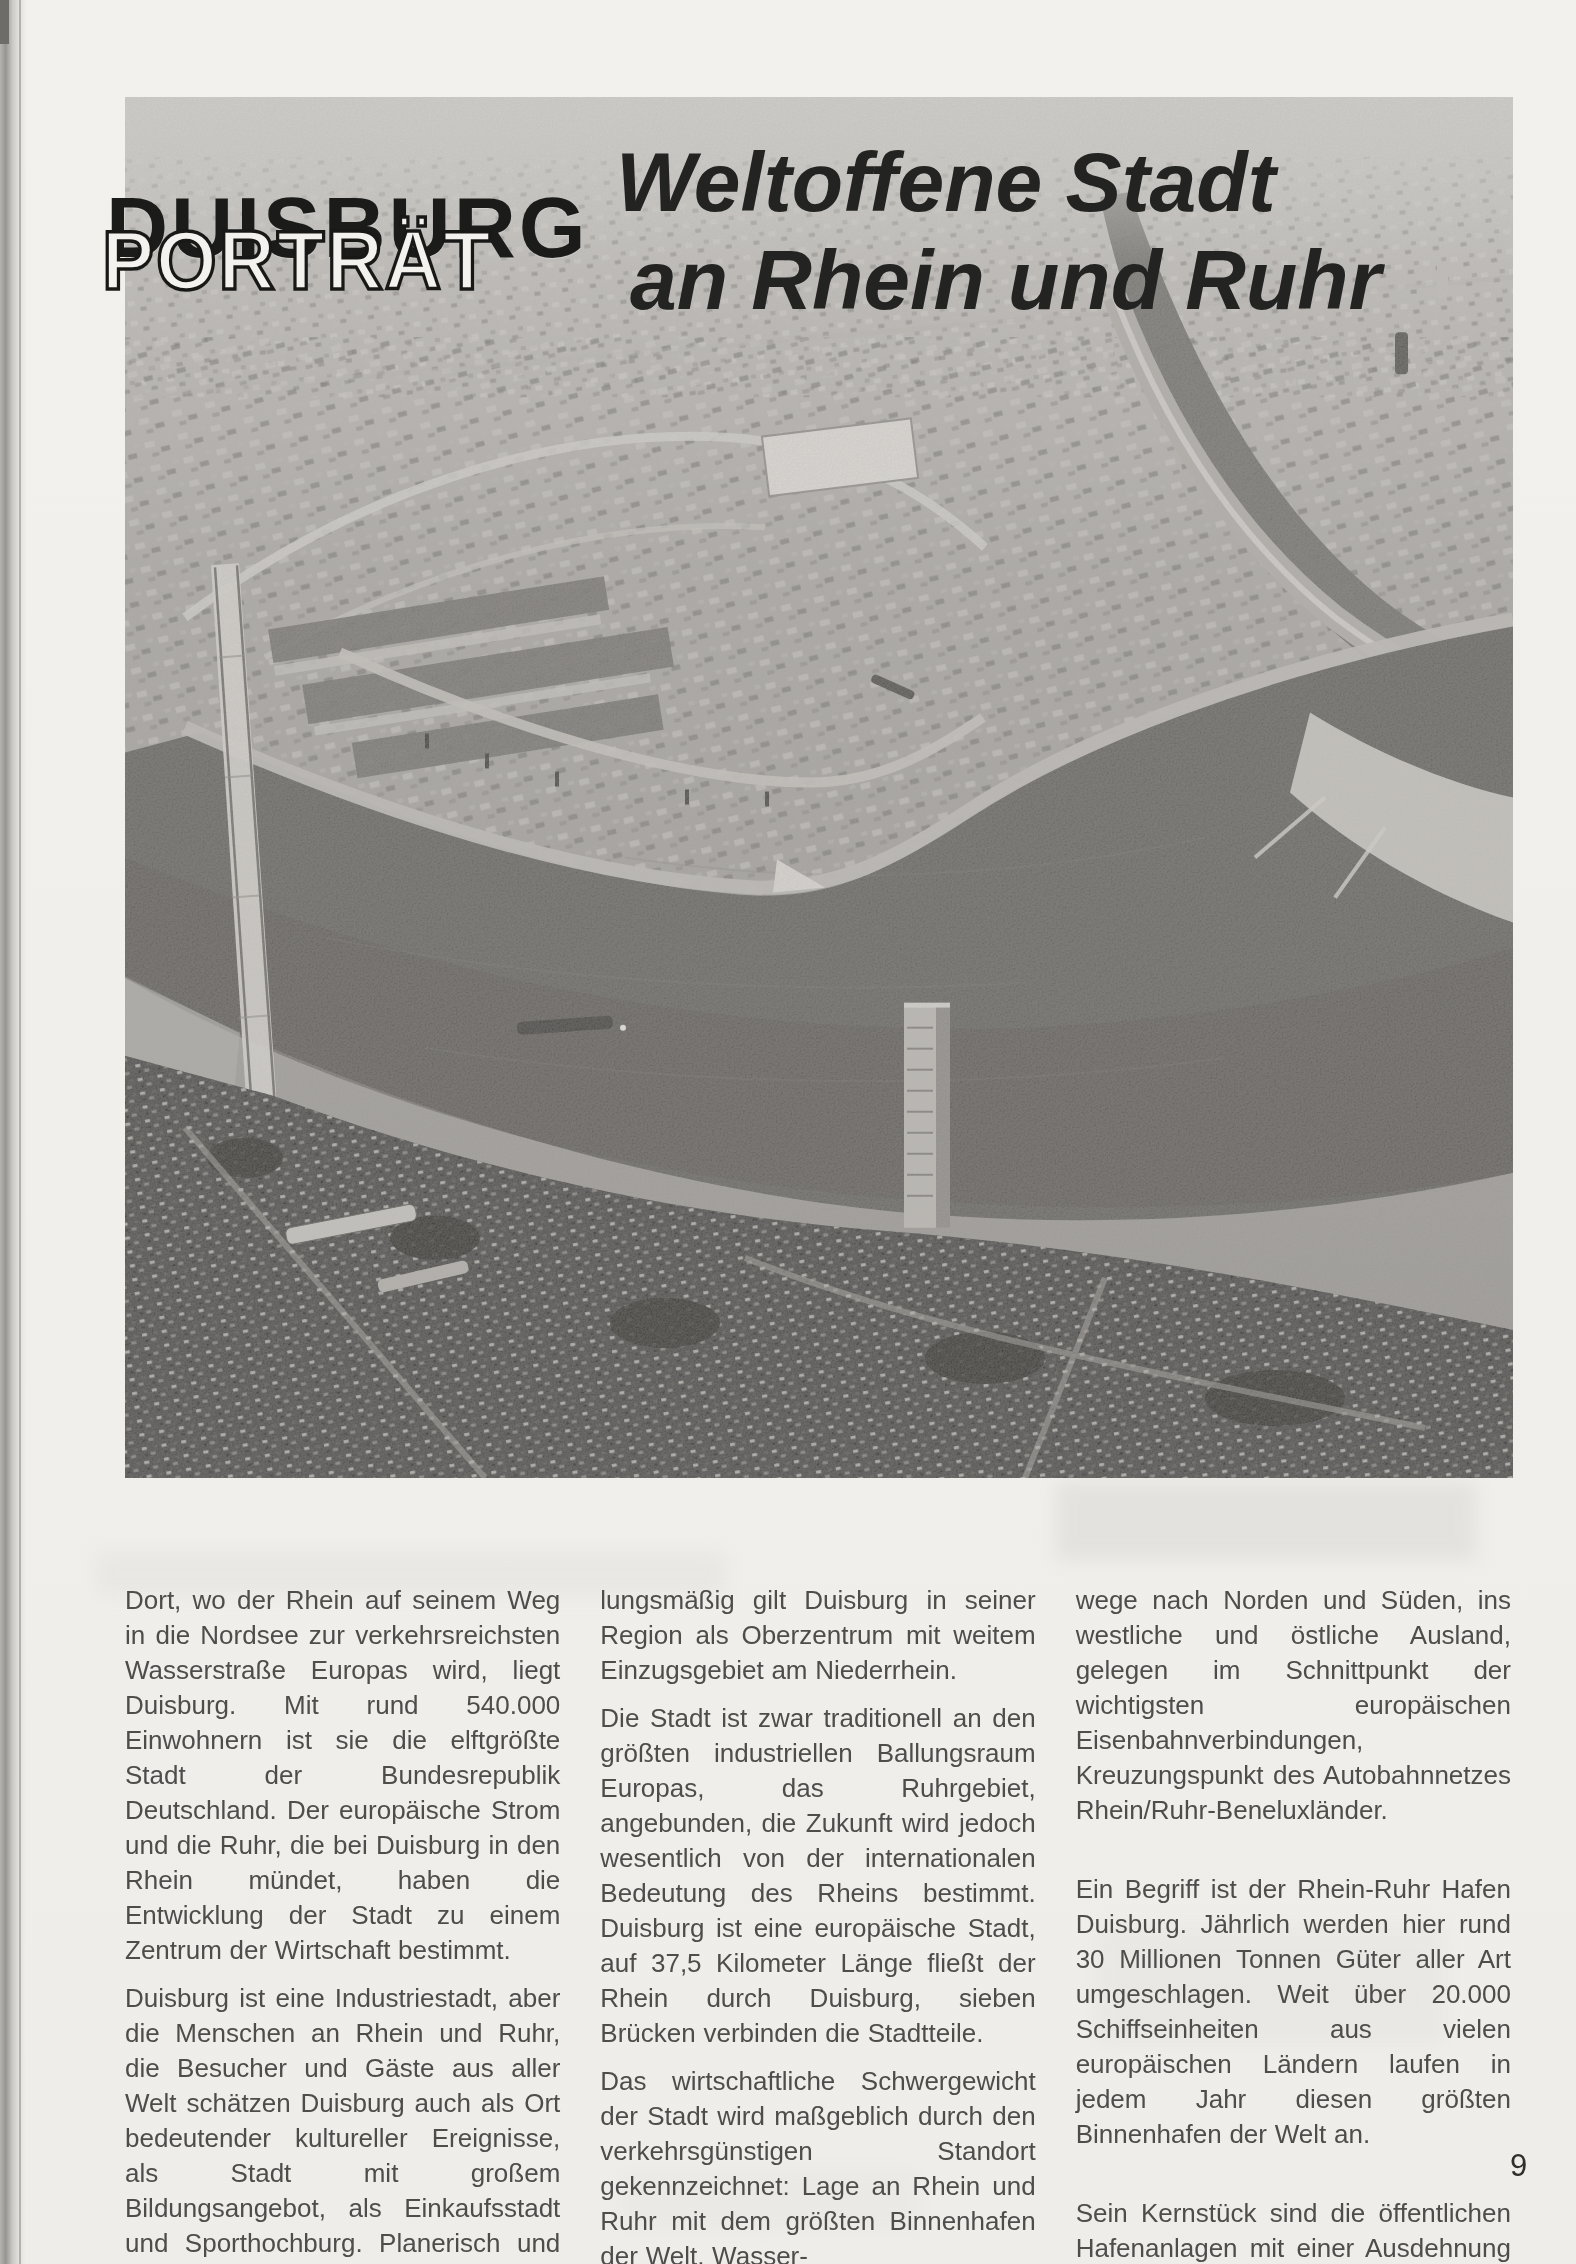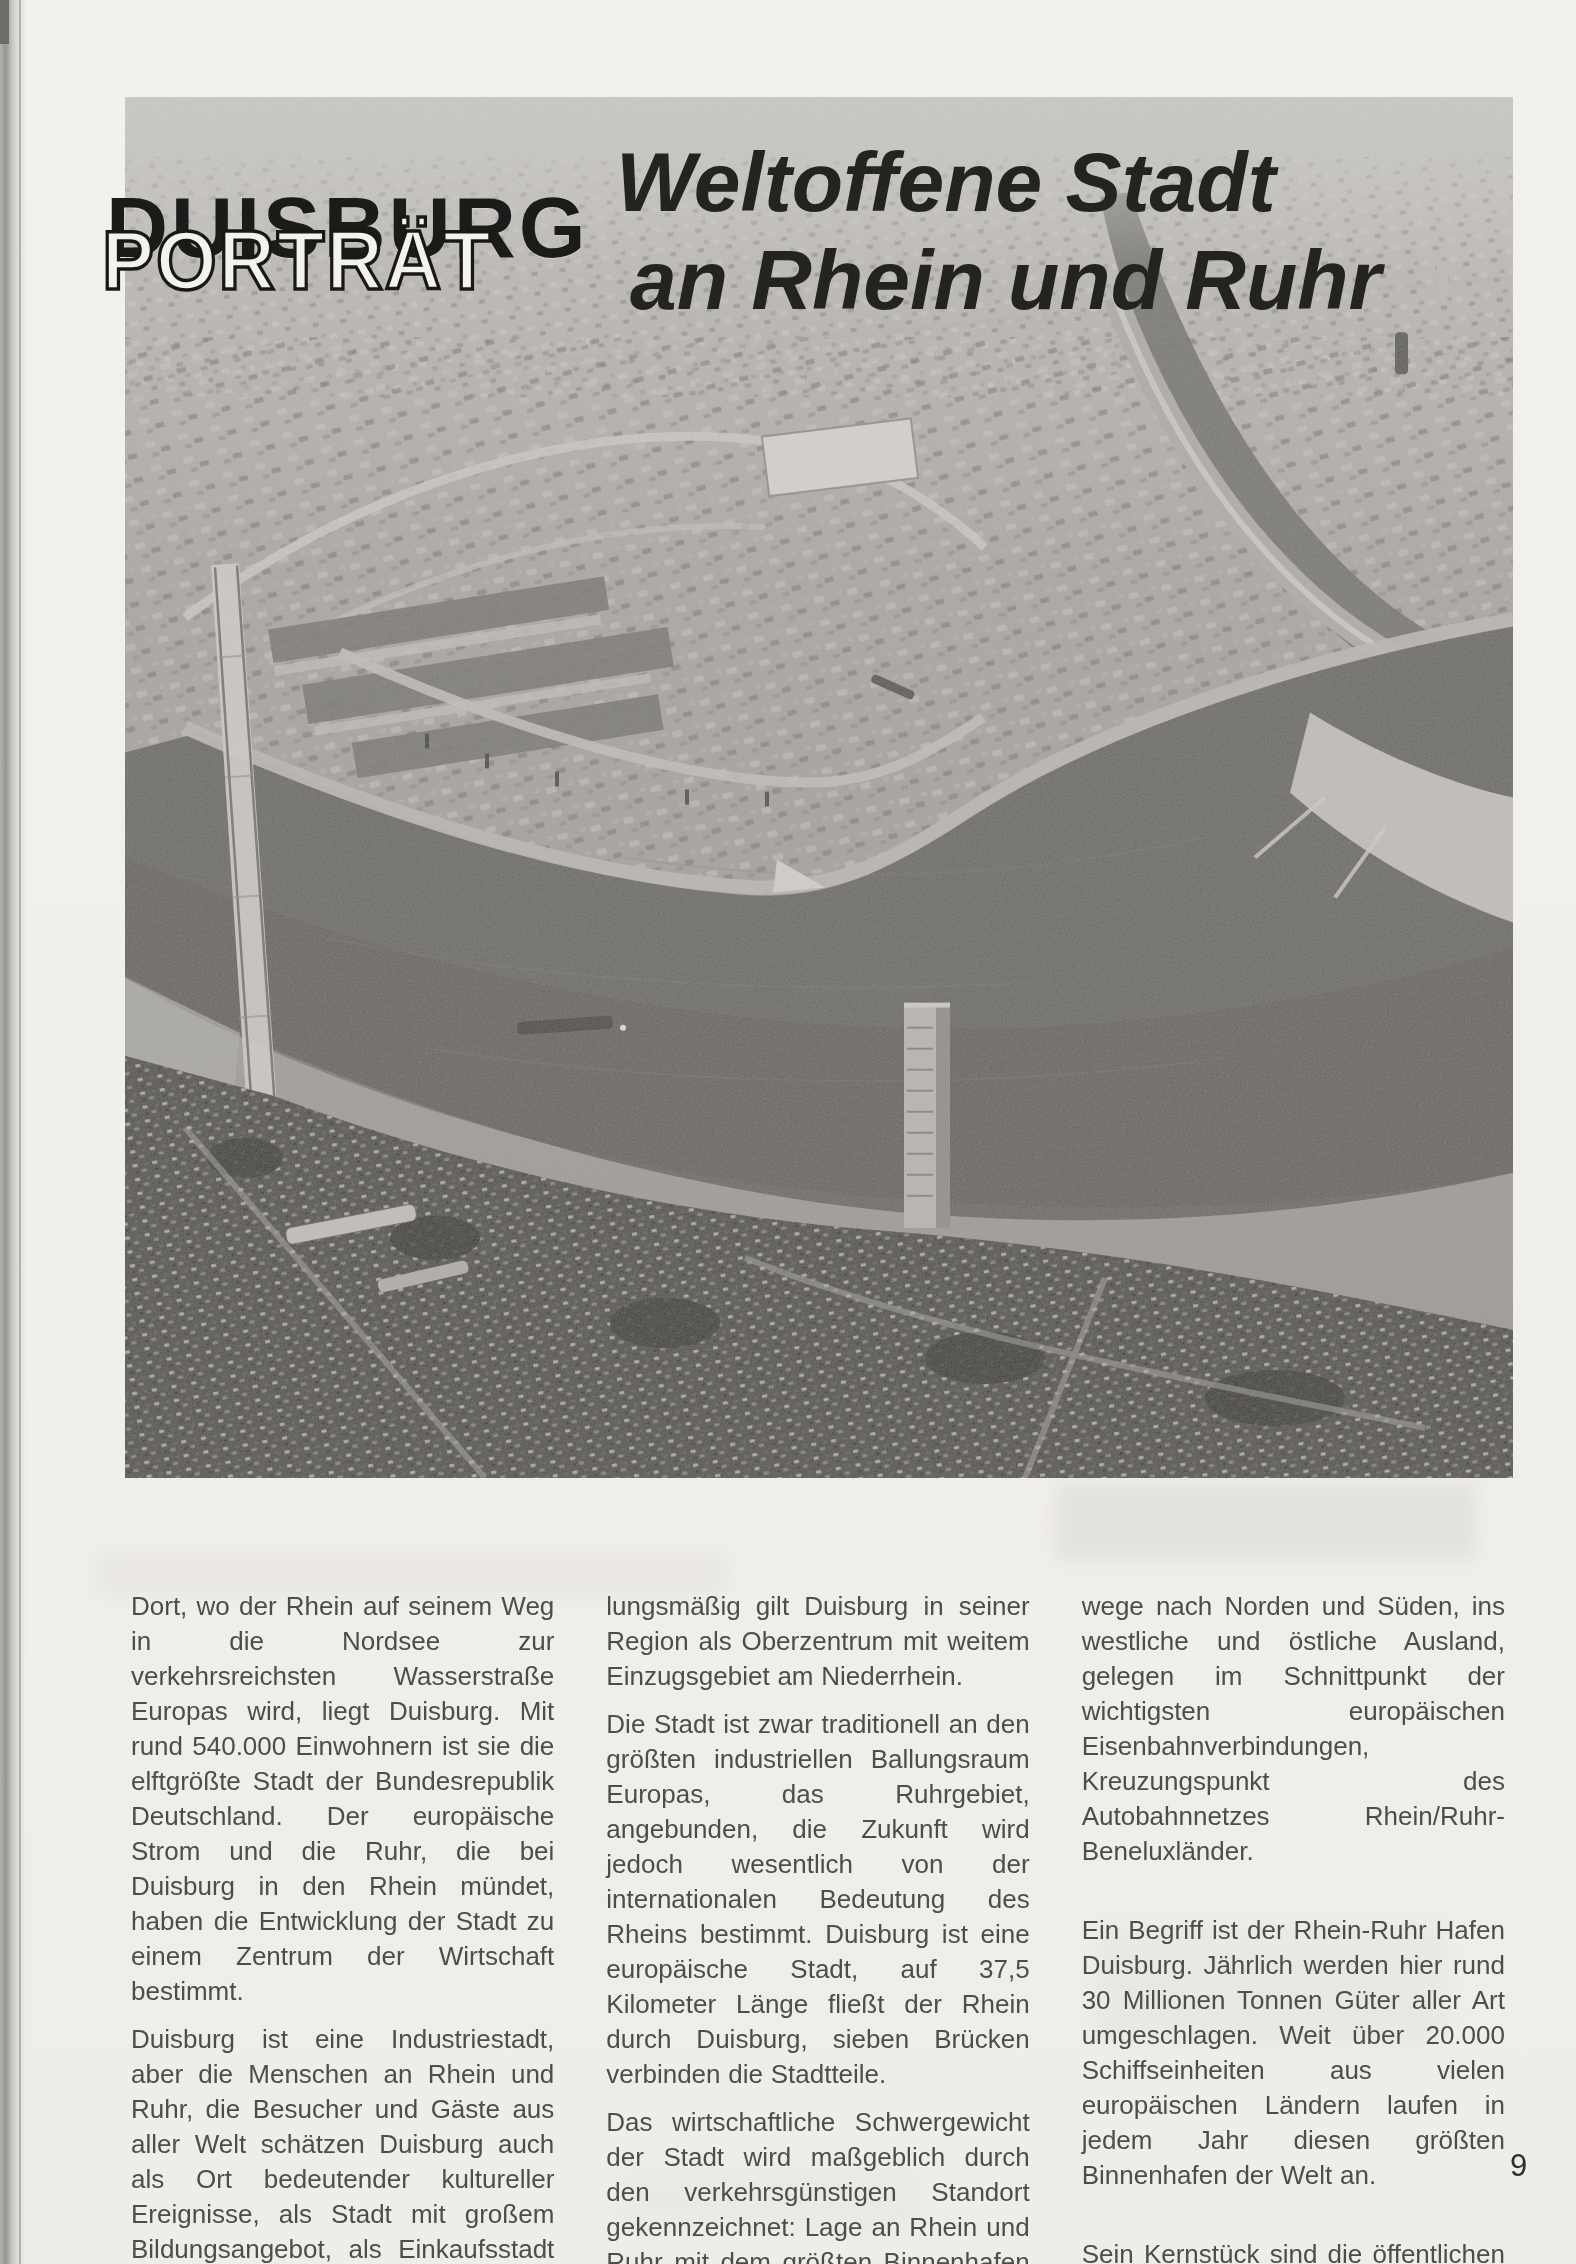--- a/index.html
+++ b/index.html
@@ -37,21 +37,21 @@
     position:absolute; left:124px; top:1496px; z-index:2; margin:0;
     font-size:24px; font-style:italic; color:#3a3a39; letter-spacing:.2px;
   }
 
   .columns {
     position:absolute; left:124px; top:1582px; width:1388px; z-index:2;
     display:flex; gap:38px;
   }
   .col { flex:1; font-size:26px; line-height:35px; text-align:justify; color:#4d4d4c;
          word-spacing:.5px; }
-  .col p { margin:7px; }
+  .col p { margin:1px; }
   .col p + p { margin-top:13px; }
   .col.wide-gaps p + p { margin-top:44px; }
 
   .page-number { position:absolute; left:1510px; top:2148px; z-index:2;
                  font-size:31px; color:#2f2f2e; }
 
   
   .ghost { position:absolute; background:#a8a6a2; filter:blur(9px); border-radius:6px; z-index:0; }
   .g1 { left:1056px; top:1482px; width:420px; height:78px; opacity:.17; }
   .g2 { left:96px;  top:1552px; width:630px; height:44px; opacity:.09; }

